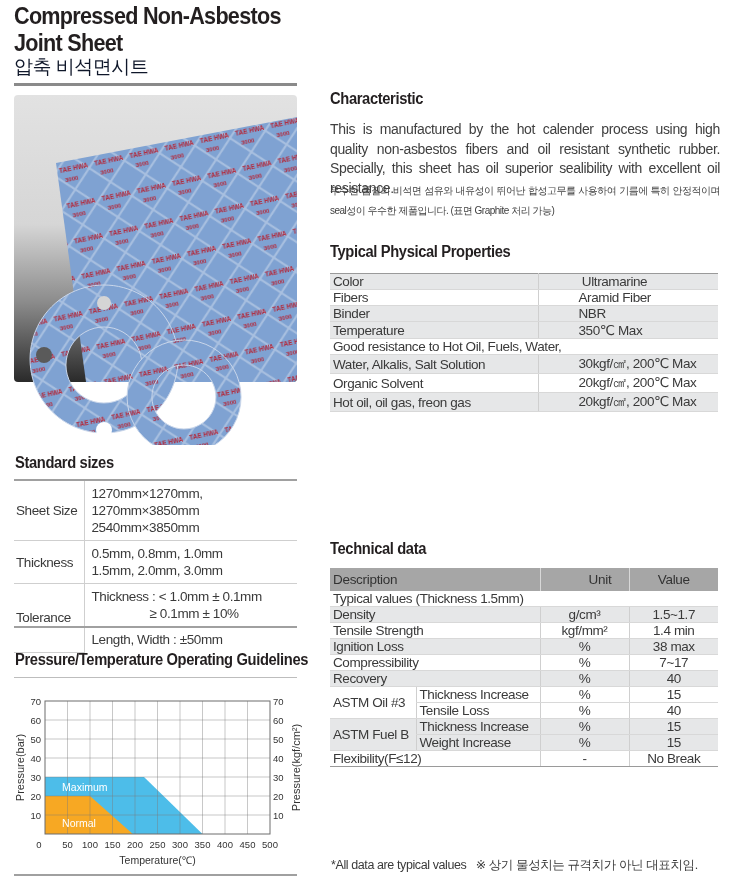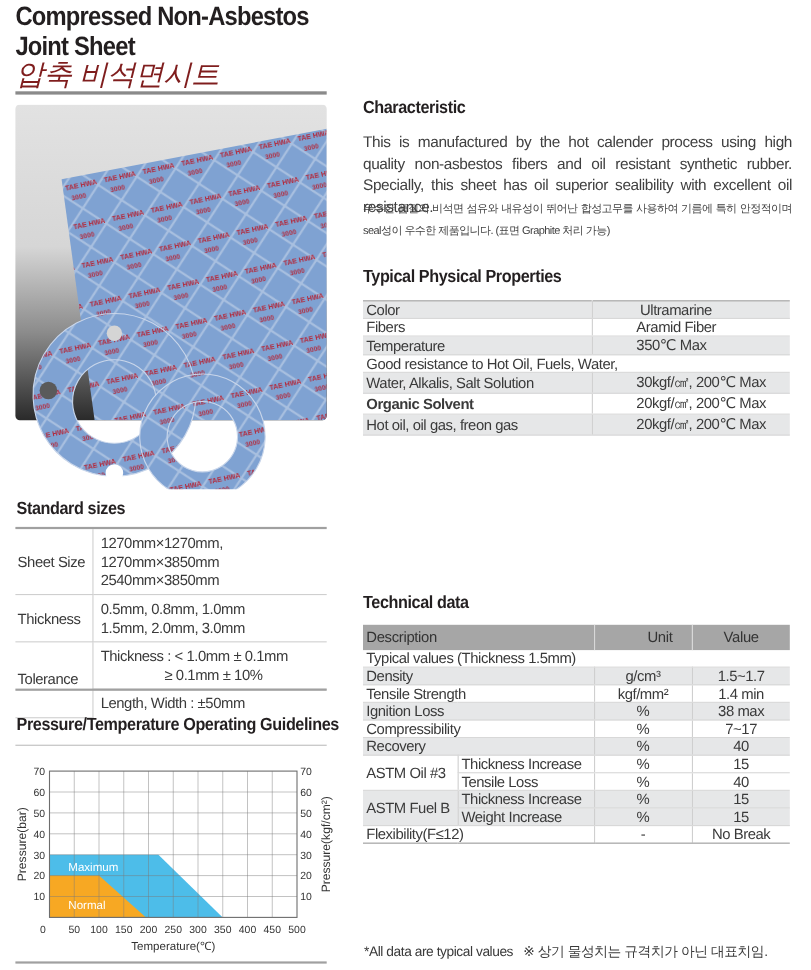--- a/index.html
+++ b/index.html
@@ -2,21 +2,21 @@
 <html><head>
 <meta charset="utf-8">
 <style>
   * { box-sizing: border-box; margin: 0; padding: 0; }
   body {
     width: 737px; height: 882px; background: #ffffff; position: relative; overflow: hidden;
     font-family: "Liberation Sans", "DejaVu Sans", sans-serif; color: #333;
   }
   .title-block { position: absolute; left: 14px; top: 2px; }
   .title-en { font-family: "Liberation Sans", sans-serif; font-weight: bold; font-size: 24px; line-height: 27px; color: #231f20; letter-spacing: -0.8px; transform: scaleX(0.9); transform-origin: left; white-space: nowrap; }
-  .title-ko { font-size: 26px; line-height: 22px; color: #7f1d1d; letter-spacing: -0.5px; font-style: italic; }
+  .title-ko { font-size: 19px; line-height: 22px; color: #0f172a; letter-spacing: -0.5px; }
   .rule { position: absolute; height: 3px; background: #8a8a8a; }
   .rule-thin { position: absolute; height: 2px; background: #a0a0a0; }
   .photo-wrap { position: absolute; left: 0; top: 95px; width: 310px; height: 350px; overflow: hidden; }
 
   .h2 { position: absolute; font-weight: bold; font-size: 16px; color: #231f20; letter-spacing: -0.4px; transform: scaleX(0.92); transform-origin: left; white-space: nowrap; }
 
   .std-table { position: absolute; left: 14px; top: 481px; width: 283px; border-collapse: collapse; font-size: 13.5px; color: #3a3a3a; }
   .std-table td { border-bottom: 1px solid #cfcfcf; vertical-align: middle; letter-spacing: -0.4px; }
   .std-table td.lbl { width: 70px; padding-left: 2px; border-right: 1px solid #cfcfcf; }
   .std-table td.val { padding: 4px 0 4px 7px; line-height: 17px; }
@@ -187,32 +187,36 @@
   <tbody id="phys-body">
       <tr class="shade">
         <td style="width: 208px;">Color</td>
         <td class="sep c2" style="white-space: pre;"> Ultramarine</td>
       </tr>
       <tr>
         <td style="width: 208px;">Fibers</td>
         <td class="sep c2" style="white-space: pre;">Aramid Fiber</td>
       </tr>
       <tr class="shade">
+        <td style="width: 208px;">Binder</td>
+        <td class="sep c2" style="white-space: pre;">NBR</td>
+      </tr>
+      <tr class="shade">
         <td style="width: 208px;">Temperature</td>
         <td class="sep c2" style="white-space: pre;">350℃ Max</td>
       </tr>
       <tr>
         <td colspan="2">Good resistance to Hot Oil, Fuels, Water,</td>
       </tr>
       <tr class="shade">
         <td style="width: 208px;">Water, Alkalis, Salt Solution</td>
         <td class="sep c2" style="white-space: pre;">30kgf/㎠, 200℃ Max</td>
       </tr>
       <tr>
-        <td style="width: 208px; font-weight: bold;">Organic Solvent</td>
+        <td style="width: 208px;">Organic Solvent</td>
         <td class="sep c2" style="white-space: pre;">20kgf/㎠, 200℃ Max</td>
       </tr>
       <tr class="shade">
         <td style="width: 208px;">Hot oil, oil gas, freon gas</td>
         <td class="sep c2" style="white-space: pre;">20kgf/㎠, 200℃ Max</td>
       </tr>
     </tbody>
 </table>
 
 <div class="h2" style="left:330px; top:540px;">Technical data</div>

